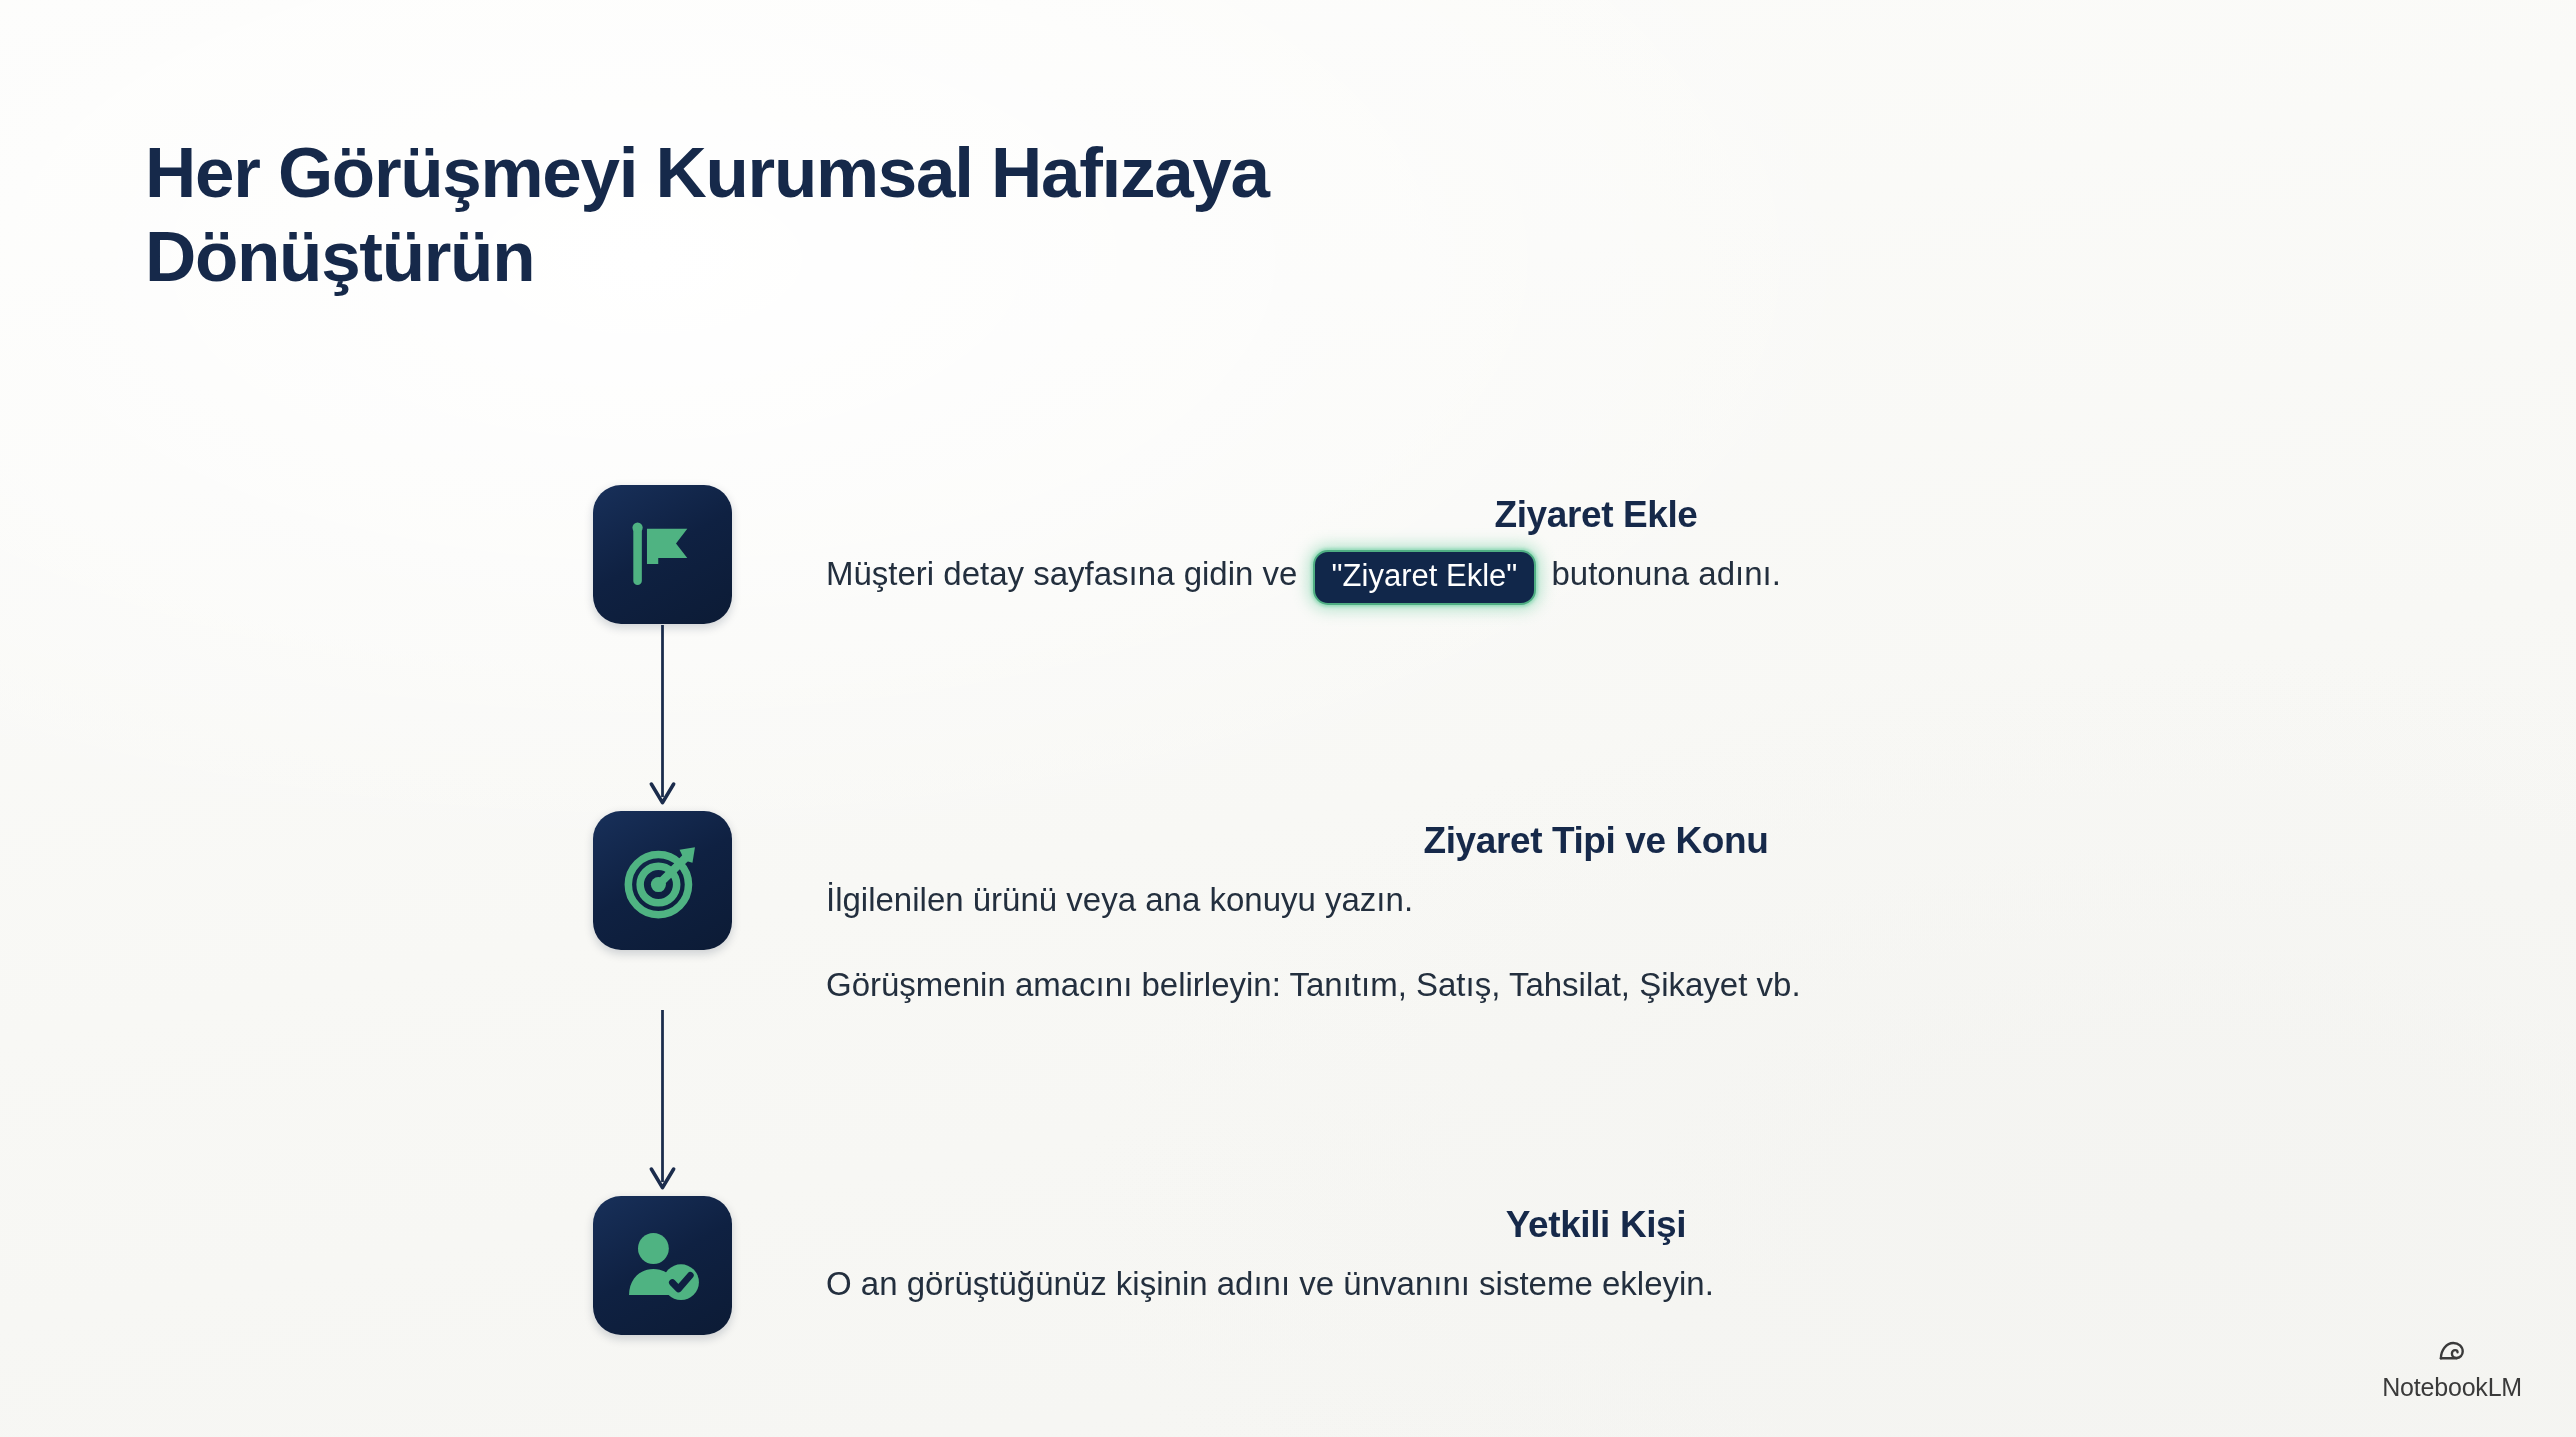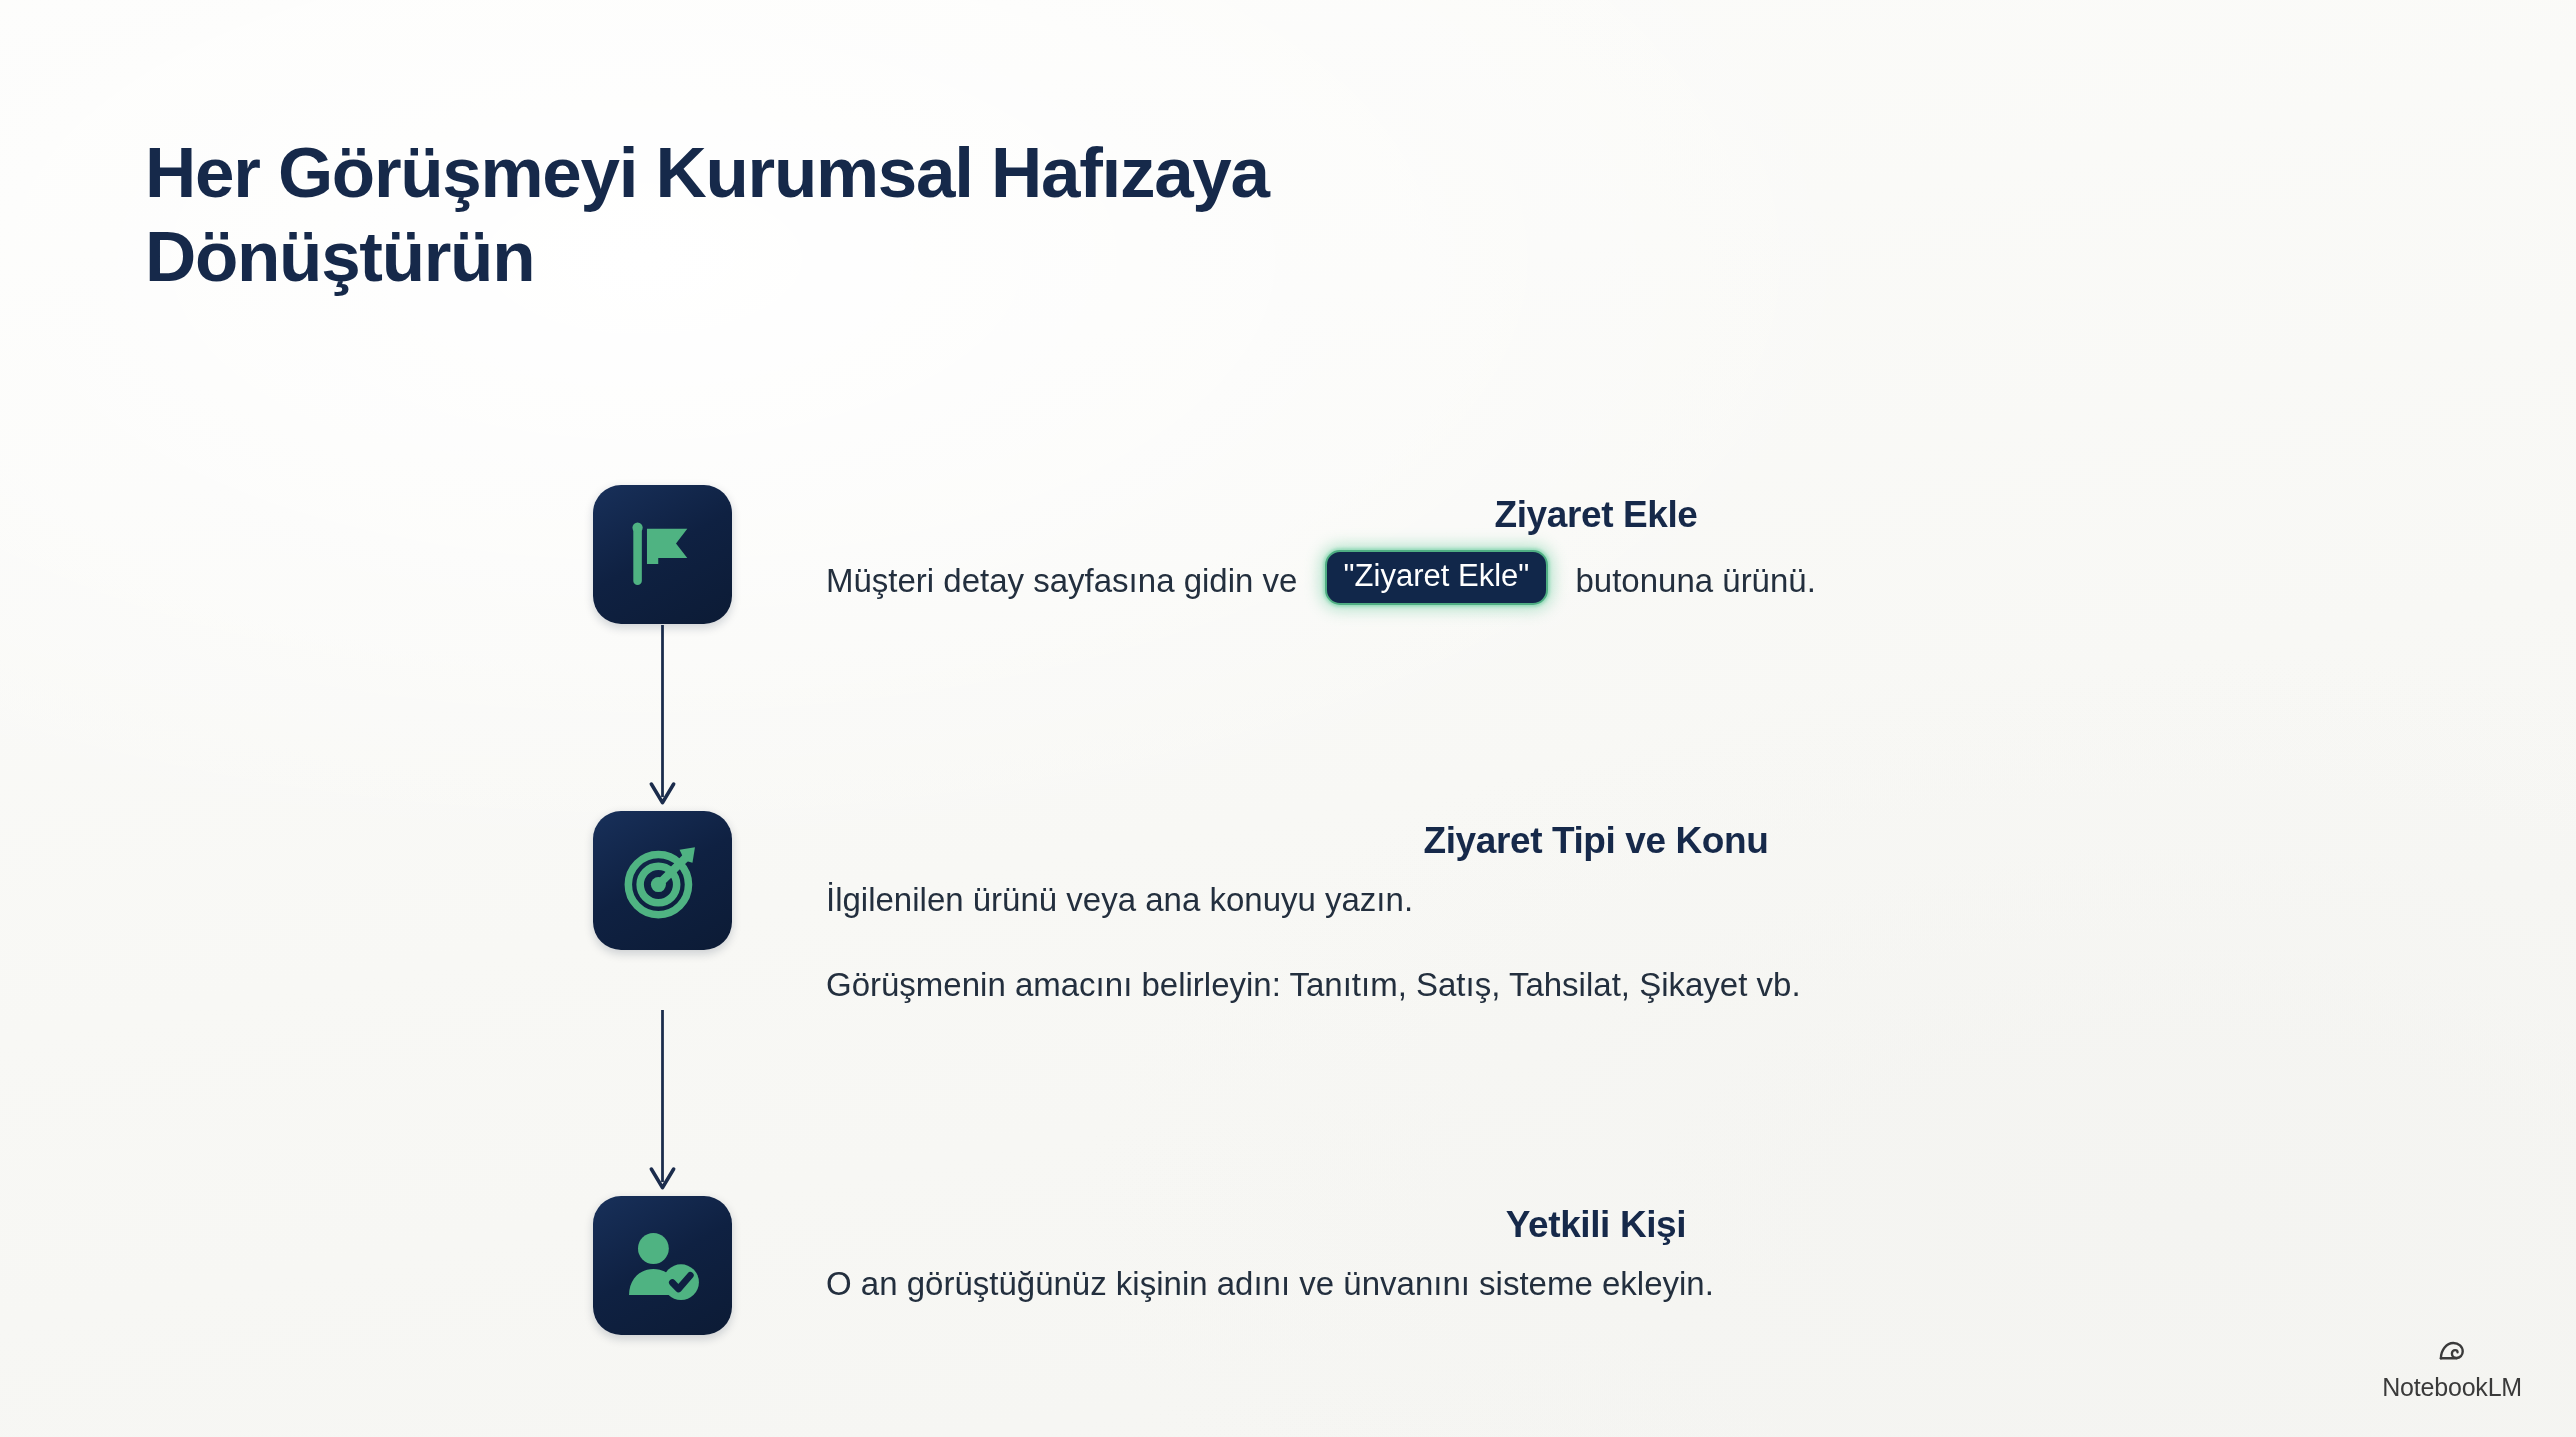--- a/index.html
+++ b/index.html
@@ -99,23 +99,23 @@
     font-size: 33px;
     font-weight: 400;
     color: #232f3e;
     line-height: 1.45;
     margin: 0;
   }
   .step-desc + .step-desc { margin-top: 37px; }
 
   .desc-line {
     display: flex;
-    align-items: flex-end;
+    align-items: flex-start;
     flex-wrap: wrap;
-    gap: 16px;
+    gap: 4px;
   }
   .pill {
     display: inline-block;
     background: #11274a;
     color: #ffffff;
     border: 2.8px solid #4fae83;
     border-radius: 15px;
     padding: 7.5px 17px 9.4px 17px;
     margin: 0 11.2px;
     font-size: 31px;
@@ -163,21 +163,21 @@
             <circle cx="4.85" cy="4.0" r="1.5" fill="#4fb382"></circle>
             <path d="M7.6 4.3 H19.4 L16.1 8.6 L19.4 12.9 H10.9 L10.9 14.6 H7.6 Z" fill="#4fb382"></path>
           </svg>
         </div>
       </div>
       <div class="text-col">
         <div class="step-title">Ziyaret Ekle</div>
         <div class="step-desc desc-line">
           <span>Müşteri detay sayfasına gidin ve</span>
           <span class="pill">"Ziyaret Ekle"</span>
-          <span>butonuna ürünü.</span>
+          <span>butonuna adını.</span>
         </div>
       </div>
     </div>
 
     <div class="connector">
       <svg width="37" height="187" viewBox="0 0 40 200" aria-hidden="true">
         <line x1="20" y1="0" x2="20" y2="186" stroke="#1b2c4c" stroke-width="3"></line>
         <path d="M8 172 L20 192 L32 172" fill="none" stroke="#1b2c4c" stroke-width="4" stroke-linecap="round" stroke-linejoin="round"></path>
       </svg>
     </div>

